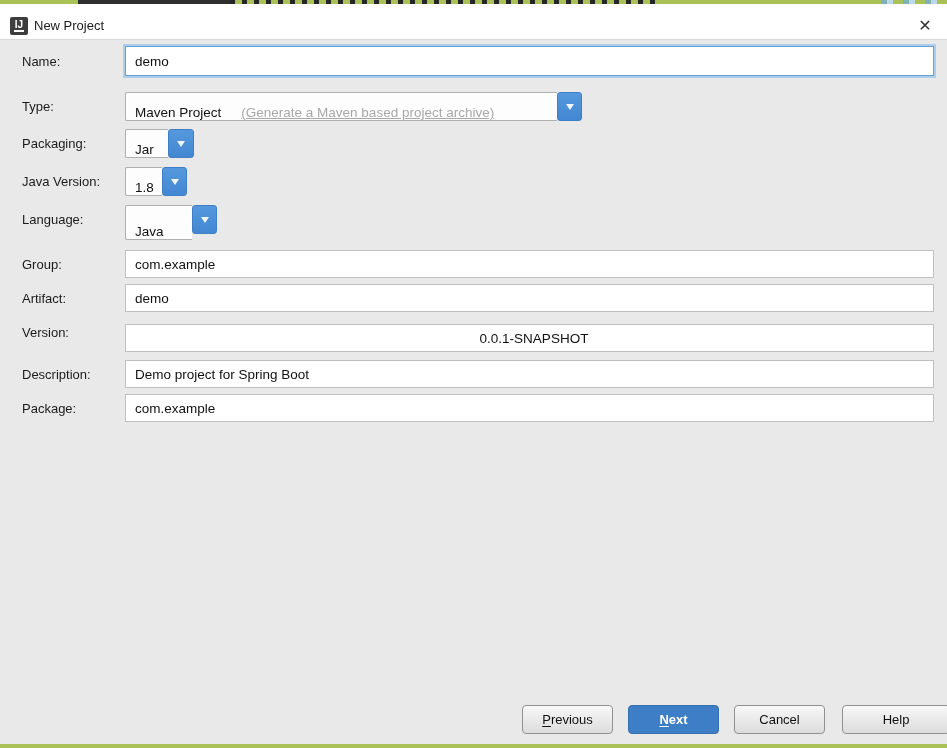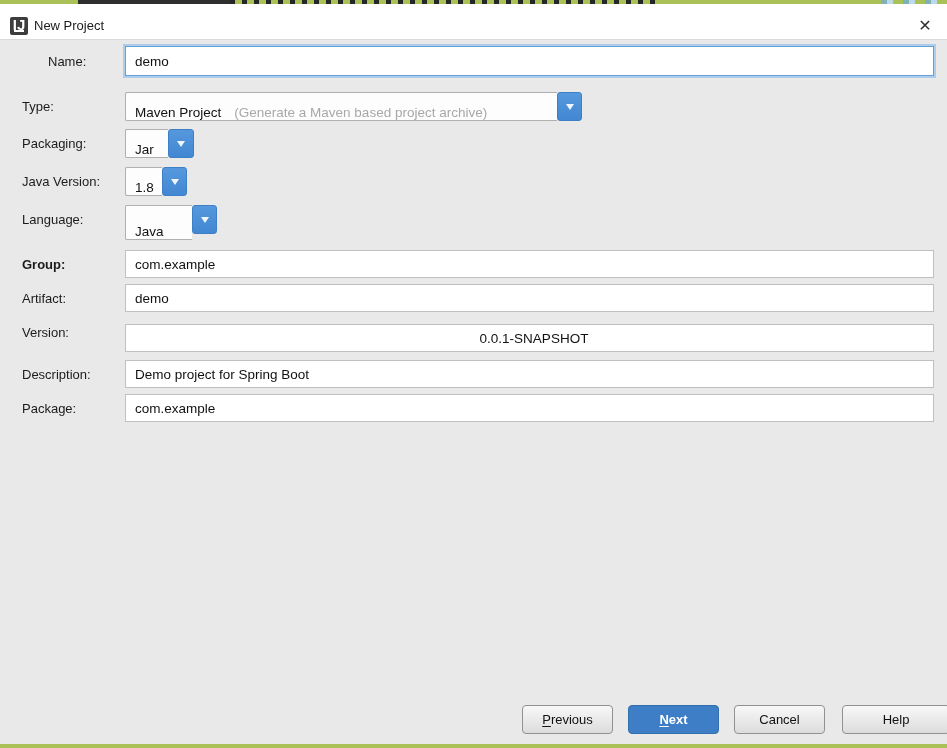--- a/index.html
+++ b/index.html
@@ -15,21 +15,21 @@
     background:repeating-linear-gradient(90deg,#262626 0 5px,rgba(0,0,0,0) 5px 12px);}
   .strip-top .color-bits{position:absolute;right:0;top:0;width:66px;height:4px;
     background:repeating-linear-gradient(90deg,#7fb2b4 0 6px,#bcd9ea 6px 12px,#a9c156 12px 22px);}
   .strip-bottom{position:absolute;left:0;bottom:0;width:947px;height:4px;background:#a9c156;}
 
   
   .titlebar{position:absolute;left:0;top:4px;width:947px;height:36px;background:#ffffff;
     border-bottom:1px solid #dadada;box-sizing:border-box;}
   .app-icon{position:absolute;left:10px;top:13px;width:18px;height:18px;background:#3d3d3d;
     border-radius:2px;display:flex;flex-direction:column;align-items:center;justify-content:center;}
-  .app-icon .ij{color:#fff;font-size:15px;font-weight:bold;line-height:9px;letter-spacing:0;}
+  .app-icon .ij{color:#fff;font-size:10px;font-weight:bold;line-height:9px;letter-spacing:0;}
   .app-icon .ij-underline{width:10px;height:2px;background:#fff;margin-top:1px;}
   .win-title{position:absolute;left:34px;top:4px;height:35px;display:flex;align-items:center;
     font-size:13px;color:#1a1a1a;}
   .close-btn{position:absolute;left:912px;top:8px;width:26px;height:26px;display:flex;
     align-items:center;justify-content:center;font-size:16px;color:#333;cursor:pointer;
     font-family:"DejaVu Sans",sans-serif;}
 
   
   .content-bg{position:absolute;left:0;top:40px;width:947px;height:704px;background:#e9e9e9;}
 
@@ -40,21 +40,21 @@
   .tinput{position:absolute;box-sizing:border-box;background:#fff;border:1px solid #c0c0c0;
     font-family:"Liberation Sans","DejaVu Sans",sans-serif;font-size:13.5px;color:#111;
     padding:0 0 0 9px;outline:none;}
   .tinput.focused{border:1px solid #64a0da;box-shadow:0 0 0 2px #aecdea;}
 
   
   .dd{position:absolute;display:flex;box-sizing:border-box;cursor:default;}
   .dd-value{display:flex;align-items:flex-end;background:#fdfdfd;border:1px solid #b0b0b0;
     border-right:none;box-sizing:border-box;padding-left:9px;font-size:13.5px;color:#111;
     white-space:nowrap;overflow:hidden;border-radius:2px 0 0 2px;}
-  .dd-value .hint{color:#a8a8a8;margin-left:13px;}
+  .dd-value .hint{color:#a8a8a8;margin-left:20px;text-decoration:underline;}
   .dd-btn{display:flex;align-items:center;justify-content:center;box-sizing:border-box;
     background:linear-gradient(180deg,#5598dd,#4287d2);border:1px solid #3f7fc6;
     border-radius:3px;cursor:pointer;}
   .dd-arrow{width:0;height:0;border-left:4.5px solid transparent;border-right:4.5px solid transparent;
     border-top:6px solid #f2f6fb;}
 
   
   .btn{position:absolute;top:705px;height:29px;box-sizing:border-box;border-radius:4px;
     display:flex;align-items:center;justify-content:center;font-size:13px;color:#111;
     background:linear-gradient(180deg,#f8f8f8,#dcdcdc);border:1px solid #919191;cursor:pointer;
@@ -78,21 +78,21 @@
     <div class="app-icon">
       <span class="ij">IJ</span>
       <span class="ij-underline"></span>
     </div>
     <div class="win-title">New Project</div>
     <div class="close-btn">✕</div>
   </div>
 
   <div class="content-bg"></div>
 
-  <div class="f-label" style="top:46px;height:30px;margin-left:26px;">Name:</div>
+  <div class="f-label" style="top:46px;height:30px;">Name:</div>
   <input class="tinput focused" style="left: 125px; top: 46px; width: 809px; height: 30px;" value="demo">
 
   <div class="f-label" style="top:92px;height:29px;">Type:</div>
   <div class="dd" style="left:125px;top:92px;height:29px;">
     <div class="dd-value" style="width:432px;height:29px;">
       <span>Maven Project</span>
       <span class="hint">(Generate a Maven based project archive)</span>
     </div>
     <div class="dd-btn" style="width:25px;height:29px;">
       <span class="dd-arrow"></span>
@@ -122,21 +122,21 @@
   <div class="f-label" style="top:205px;height:29px;">Language:</div>
   <div class="dd" style="left:125px;top:205px;height:29px;">
     <div class="dd-value" style="width:67px;height:35px;">
       <span>Java</span>
     </div>
     <div class="dd-btn" style="width:25px;height:29px;">
       <span class="dd-arrow"></span>
     </div>
   </div>
 
-  <div class="f-label" style="top:250px;height:28px;font-weight:bold;">Group:</div>
+  <div class="f-label" style="top:250px;height:28px;">Group:</div>
   <input class="tinput" style="left: 125px; top: 250px; width: 809px; height: 28px;" value="com.example">
 
   <div class="f-label" style="top:284px;height:28px;">Artifact:</div>
   <input class="tinput" style="left: 125px; top: 284px; width: 809px; height: 28px;" value="demo">
 
   <div class="f-label" style="top:318px;height:28px;">Version:</div>
   <input class="tinput" style="left: 125px; top: 324px; width: 809px; height: 28px; text-align: center;" value="0.0.1-SNAPSHOT">
 
   <div class="f-label" style="top:360px;height:28px;">Description:</div>
   <input class="tinput" style="left: 125px; top: 360px; width: 809px; height: 28px;" value="Demo project for Spring Boot">

